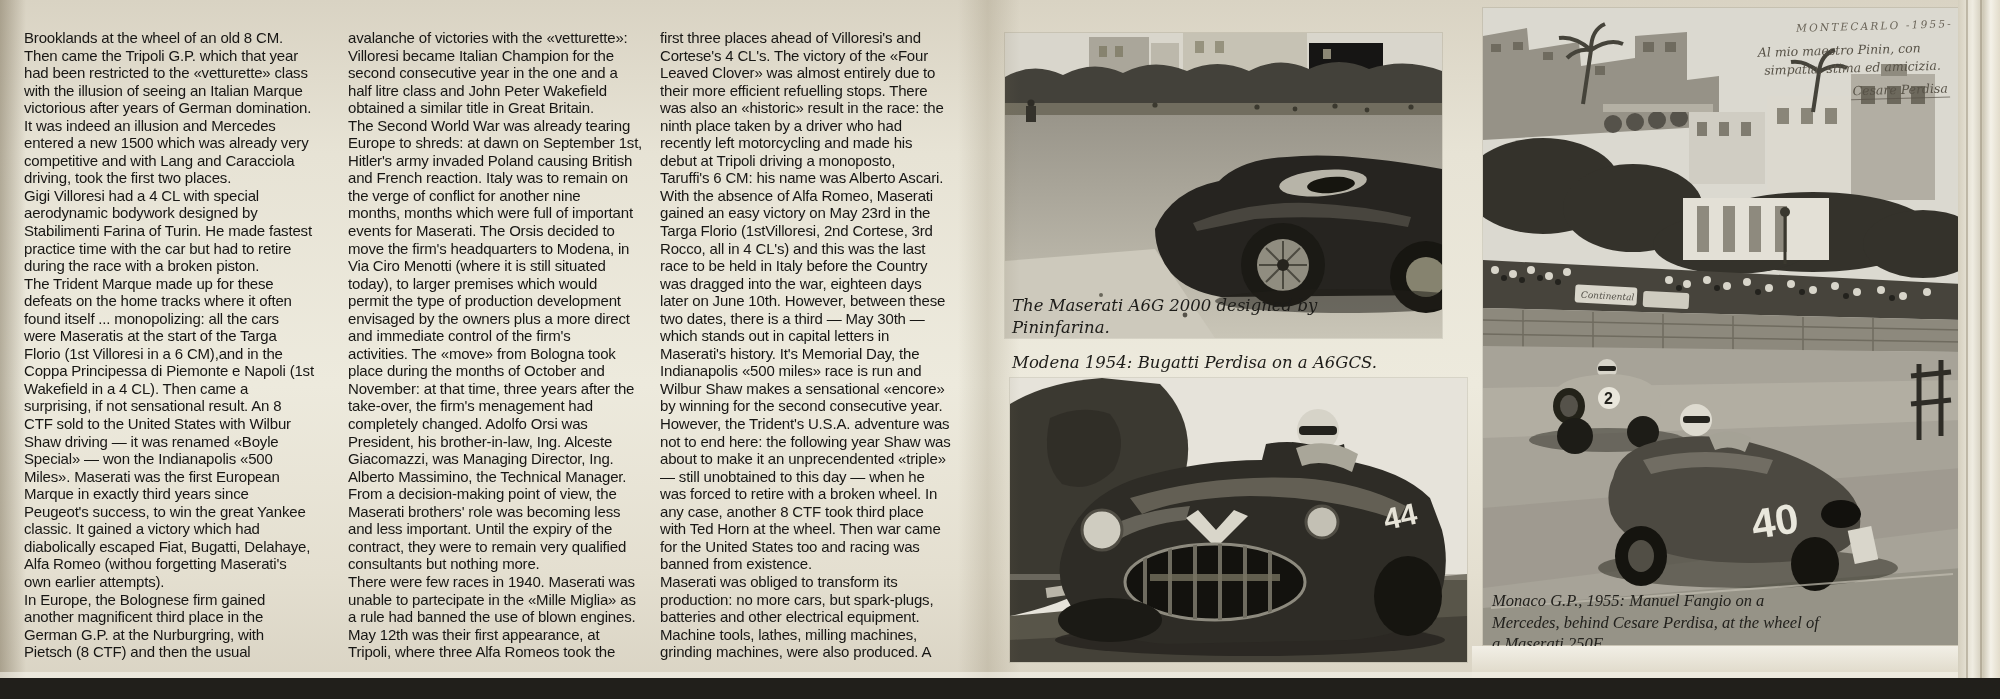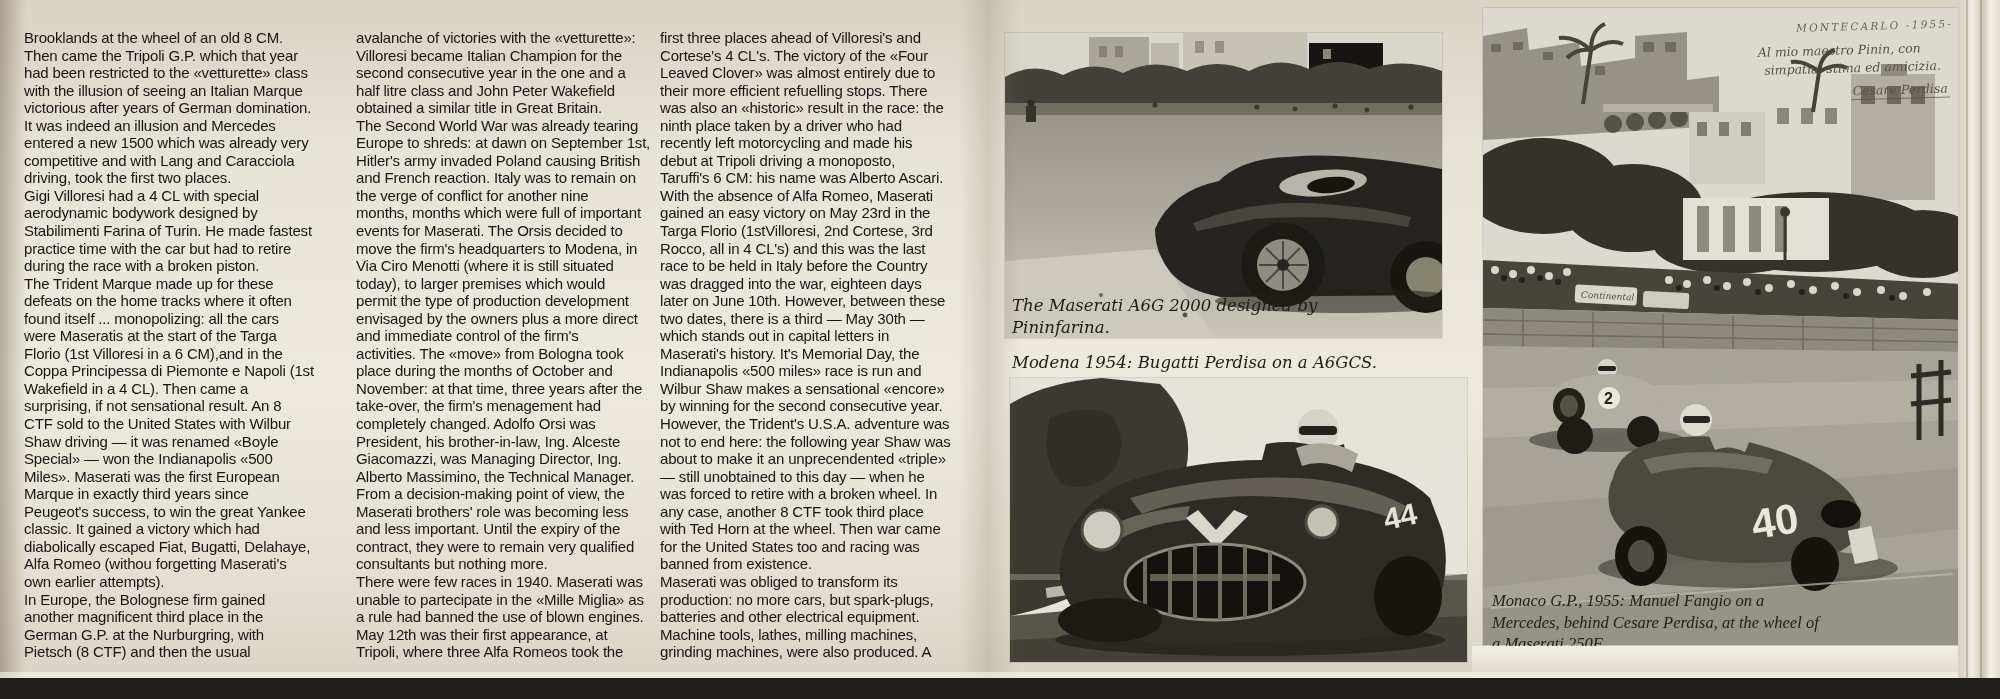--- a/index.html
+++ b/index.html
@@ -22,21 +22,21 @@
     background:linear-gradient(180deg,#f2efe6,#ddd7c6); }
   .bottom-catch { position:absolute; left:0; top:672px; width:2000px; height:6px; background:rgba(250,248,240,.55); }
 
   
   .textcol {
     position:absolute; top:29px; width:326px;
     font-size:15px; line-height:17.55px; letter-spacing:-0.18px;
     color:#171614; white-space:pre-line;
   }
   .col1 { left:24px; }
-  .col2 { left:348px;margin-left:8px; }
+  .col2 { left:348px; }
   .col3 { left:660px; }
 
   
   .photo { position:absolute; box-shadow:0 0 0 1px rgba(60,55,40,.12); overflow:hidden; background:#c8c4b8; }
   .photo svg { display:block; width:100%; height:100%; }
   .photo1 { left:1005px; top:33px;  width:437px; height:305px; }
   .photo2 { left:1010px; top:378px; width:457px; height:284px; }
   .photo3 { left:1483px; top:8px;   width:479px; height:637px; }
 
   .caption {

